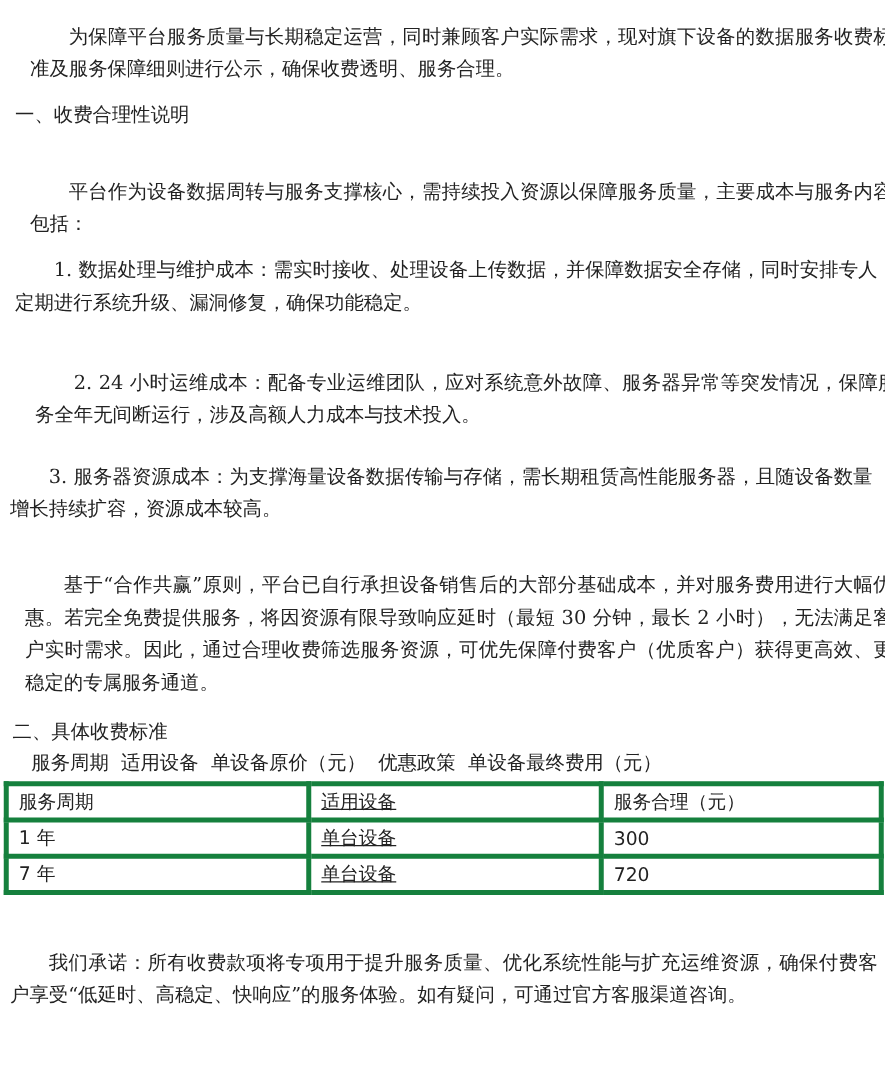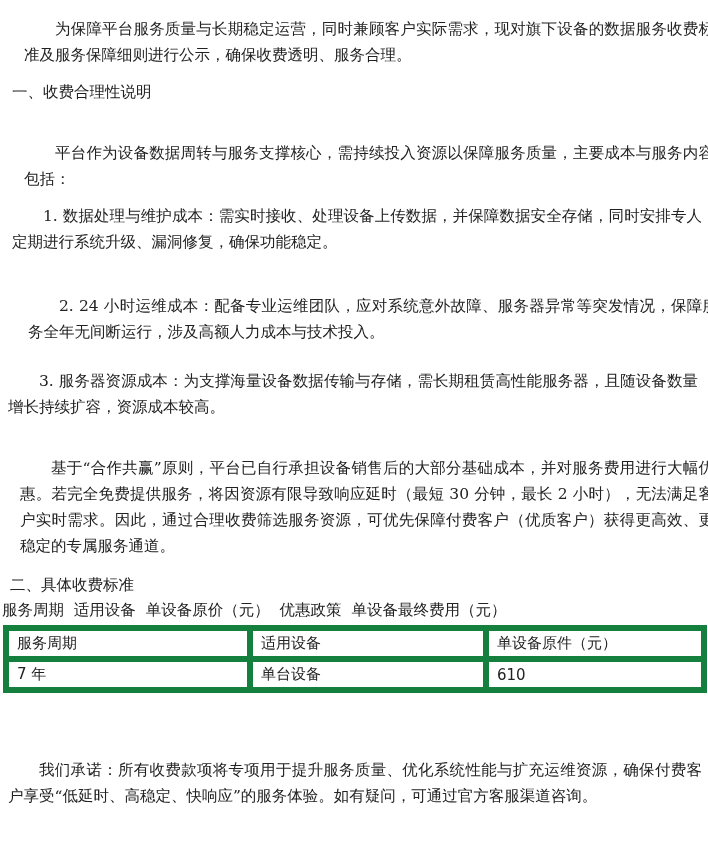--- a/index.html
+++ b/index.html
@@ -34,27 +34,27 @@
       position: absolute;
       left: 3px;
       top: 625px;
       width: 704px;
       border-collapse: collapse;
       font-family: "DejaVu Sans", "Liberation Sans", sans-serif;
       font-size: 15px;
       color: #222;
     }
     table.fees td {
-      border: 6px solid #15803d;
+      border: 4px solid #15803d;
       height: 25px;
       padding: 0 0 0 8px;
       vertical-align: middle;
     }
     table.fees td.c1 { width: 230px; }
-    table.fees td.c2 { width: 222px; }
+    table.fees td.c2 { width: 222px; text-decoration: underline; }
   </style>
 </head>
 <body>
 
 <div>
 
   <p class="para" style="top: 4px; margin: 12px;">为保障平台服务质量与长期稳定运营，同时兼顾客户实际需求，现对旗下设备的数据服务收费标准及服务保障细则进行公示，确保收费透明、服务合理。</p>
 
   <div class="heading" style="top: 80px;">一、收费合理性说明</div>
 
@@ -63,32 +63,37 @@
   <p class="para" style="top: 203px; margin: 0;">1. 数据处理与维护成本：需实时接收、处理设备上传数据，并保障数据安全存储，同时安排专人定期进行系统升级、漏洞修复，确保功能稳定。</p>
 
   <p class="para" style="top: 277px; margin: 16px;">2. 24 小时运维成本：配备专业运维团队，应对系统意外故障、服务器异常等突发情况，保障服务全年无间断运行，涉及高额人力成本与技术投入。</p>
 
   <p class="para" style="top: 368px; margin: 0; left: 8px;">3. 服务器资源成本：为支撑海量设备数据传输与存储，需长期租赁高性能服务器，且随设备数量增长持续扩容，资源成本较高。</p>
 
   <p class="para" style="top: 443px; margin: 12px; left: 8px; width: 694px;">基于“合作共赢”原则，平台已自行承担设备销售后的大部分基础成本，并对服务费用进行大幅优惠。若完全免费提供服务，将因资源有限导致响应延时（最短 30 分钟，最长 2 小时），无法满足客户实时需求。因此，通过合理收费筛选服务资源，可优先保障付费客户（优质客户）获得更高效、更稳定的专属服务通道。</p>
 
   <div class="heading" style="top: 573px; left: 10px; text-align: center;">二、具体收费标准</div>
 
-  <div class="heading" style="top: 598px; left: 2px; white-space: pre;">服务周期  适用设备  单设备原价（元）  优惠政策  单设备最终费用（元）</div>
+  <div class="heading" style="top: 598px; left: 25px; white-space: pre;">服务周期  适用设备  单设备原价（元）  优惠政策  单设备最终费用（元）</div>
 
   <table class="fees">
     <tbody>
         <tr>
       <td class="c1">服务周期</td>
       <td class="c2">适用设备</td>
-      <td>单设备原件（元）</td>
+      <td>服务合理（元）</td>
+    </tr>
+    <tr>
+      <td class="c1">1 年</td>
+      <td class="c2">单台设备</td>
+      <td>300</td>
     </tr>
     <tr>
       <td class="c1">7 年</td>
       <td class="c2">单台设备</td>
-      <td>610</td>
+      <td>720</td>
     </tr>
   </tbody>
     </table>
 
   <p class="para" style="top: 757px; margin: 0; left: 8px; width: 694px;">我们承诺：所有收费款项将专项用于提升服务质量、优化系统性能与扩充运维资源，确保付费客户享受“低延时、高稳定、快响应”的服务体验。如有疑问，可通过官方客服渠道咨询。</p>
 
 </div>
 
 </body></html>

